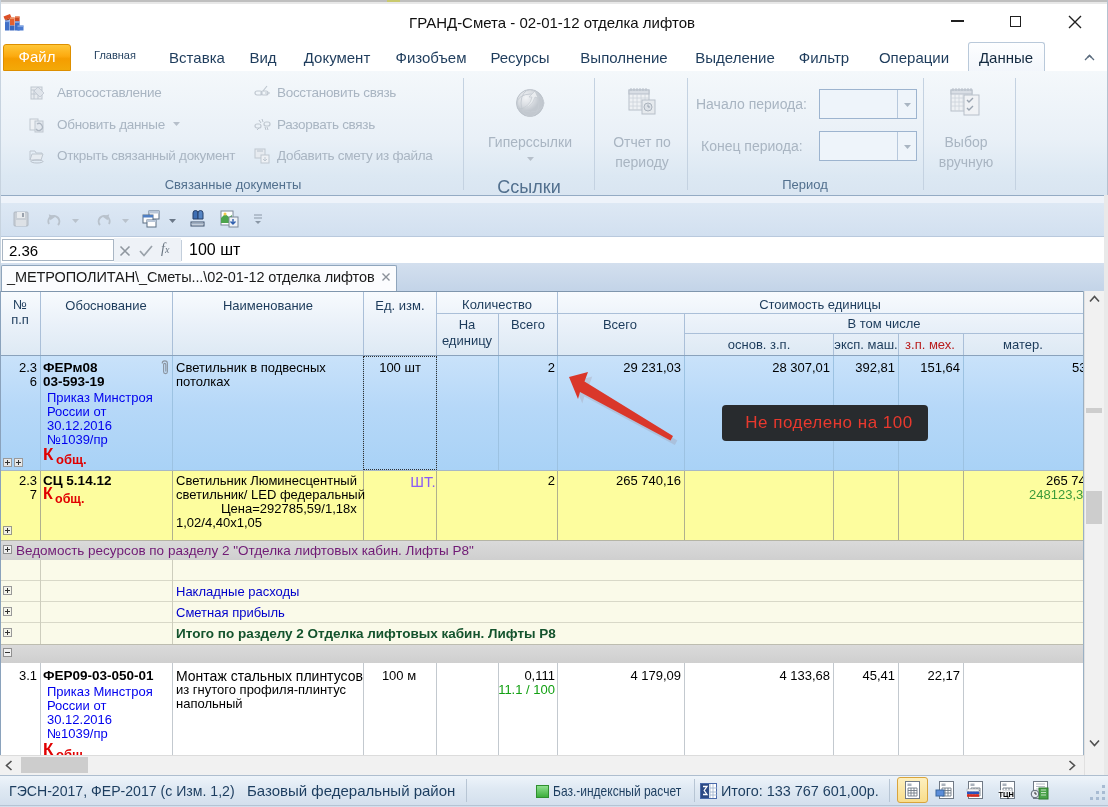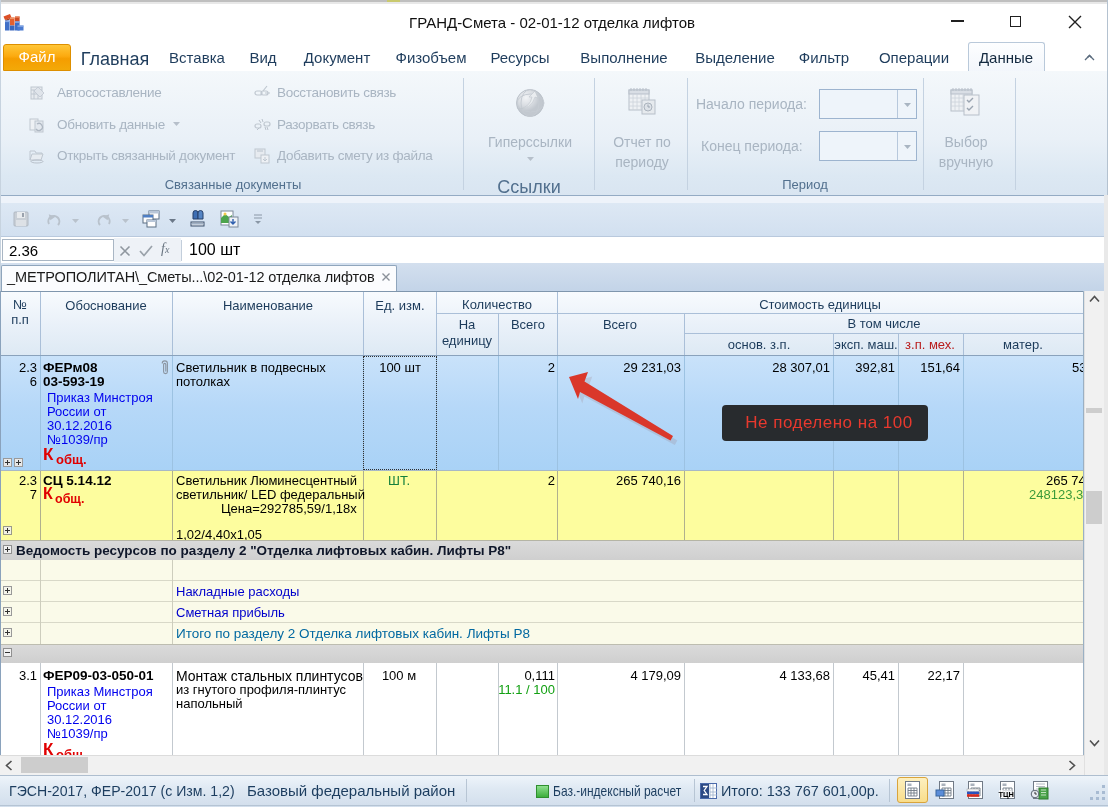--- a/index.html
+++ b/index.html
@@ -39,21 +39,21 @@
 <div class="a" style="left:951px;top:20px;width:13px;height:1px;background:#202020;border-bottom:1px solid #202020"></div>
 <div class="a" style="left:1010px;top:16px;width:9px;height:9px;border:1.5px solid #202020"></div>
 <svg class="a" style="left:1068px;top:15px" width="14" height="14" viewBox="0 0 14 14">
 <path d="M1 1 L13 13 M13 1 L1 13" stroke="#202020" stroke-width="1.4"></path>
   </svg>
 
 <div class="a" style="left:3px;top:44px;width:68px;height:27px;border-radius:3px 3px 0 0;
 background:linear-gradient(180deg,#ffc638 0%,#fcaa0f 45%,#f59d00 55%,#f3a908 100%);border:1px solid #dd8f00;box-sizing:border-box"></div>
 <div class="c" style="left:37px;top:48px;font-size:15px;color:#fff">Файл</div>
 <div class="a" style="left:968px;top:42px;width:77px;height:30px;background:linear-gradient(180deg,#fdfeff,#f2f6fb);border:1px solid #b9c9da;border-bottom:none;border-radius:3px 3px 0 0;box-sizing:border-box"></div>
-<div class="c" style="left:115px;top:49px;font-size:18px;color:#1e3c5c">Главная</div>
+<div class="c" style="left:115px;top:49px;font-size:11px;color:#1e3c5c">Главная</div>
 <div class="c" style="left:197px;top:49px;font-size:15px;color:#1e3c5c">Вставка</div>
 <div class="c" style="left:263px;top:49px;font-size:15px;color:#1e3c5c">Вид</div>
 <div class="c" style="left:337px;top:49px;font-size:15px;color:#1e3c5c">Документ</div>
 <div class="c" style="left:431px;top:49px;font-size:15px;color:#1e3c5c">Физобъем</div>
 <div class="c" style="left:520px;top:49px;font-size:15px;color:#1e3c5c">Ресурсы</div>
 <div class="c" style="left:624px;top:49px;font-size:15px;color:#1e3c5c">Выполнение</div>
 <div class="c" style="left:735px;top:49px;font-size:15px;color:#1e3c5c">Выделение</div>
 <div class="c" style="left:824px;top:49px;font-size:15px;color:#1e3c5c">Фильтр</div>
 <div class="c" style="left:914px;top:49px;font-size:15px;color:#1e3c5c">Операции</div>
 <div class="c" style="left:1006px;top:49px;font-size:15px;color:#13293f">Данные</div>
@@ -329,47 +329,47 @@
 <div class="vl" style="left:898px;top:180px;height:69px;background:#b0b08e"></div>
 <div class="vl" style="left:963px;top:180px;height:69px;background:#b0b08e"></div>
 <div class="num" style="right:1047px;top:182px;font-size:13px;color:#000">2.3</div>
 <div class="num" style="right:1047px;top:196px;font-size:13px;color:#000">7</div>
 <div class="t" style="left:43px;top:182px;font-size:13.5px;font-weight:bold;color:#000">СЦ 5.14.12</div>
 <div class="t" style="left:43px;top:194px;font-size:16px;font-weight:bold;color:#e00000">К</div>
 <div class="t" style="left:55px;top:201px;font-size:12.5px;font-weight:bold;color:#e00000">общ.</div>
 <div class="t" style="left:176px;top:182px;font-size:13px;color:#000">Светильник Люминесцентный</div>
 <div class="t" style="left:176px;top:196px;font-size:13px;color:#000">светильник/ LED федеральный</div>
 <div class="t" style="left:221px;top:210px;font-size:13px;color:#000">Цена=292785,59/1,18х</div>
-<div class="t" style="left:176px;top:236px;font-size:13px;color:#000">1,02/4,40х1,05</div>
-<div class="c" style="left:399px;top:182px;font-size:13px;color:#15803d">ШТ.</div>
+<div class="t" style="left:176px;top:224px;font-size:13px;color:#000">1,02/4,40х1,05</div>
+<div class="c" style="left:423px;top:182px;font-size:15px;color:#8b5cf6">ШТ.</div>
 <div class="num" style="right:529px;top:182px;font-size:13px;color:#000">2</div>
 <div class="num" style="right:403px;top:182px;font-size:13px;color:#000">265 740,16</div>
 <div class="t" style="left:1046px;top:182px;font-size:13px;color:#000">265 740,16</div>
 <div class="t" style="left:1029px;top:196px;font-size:13px;color:#3a9a3a">248123,34</div>
 <div class="a" style="left:3px;top:235px;width:9px;height:9px;background:#f2f2e4;border:1px solid #9a9a8a;box-sizing:border-box"></div>
 <svg class="a" style="left:3px;top:235px" width="9" height="9" viewBox="0 0 9 9">
       <path d="M2 4.5 h5 M4.5 2 v5" stroke="#333"></path>
     </svg>
 
 <div class="a" style="left:0;top:249px;width:1084px;height:20px;background:linear-gradient(180deg,#dadada,#cfcfcf);border-top:1px solid #b5b5a5;box-sizing:border-box"></div>
 <div class="a" style="left:3px;top:254px;width:9px;height:9px;background:#f0f0f0;border:1px solid #909090;box-sizing:border-box"></div>
 <svg class="a" style="left:3px;top:254px" width="9" height="9" viewBox="0 0 9 9">
       <path d="M2 4.5 h5 M4.5 2 v5" stroke="#333"></path>
     </svg>
-<div class="t" style="left:16px;top:252px;font-size:13.5px;font-weight:bold;color:#0f172a">Ведомость ресурсов по разделу 2 "Отделка лифтовых кабин. Лифты Р8"</div>
+<div class="t" style="left:16px;top:252px;font-size:13.5px;font-weight:normal;color:#701a75">Ведомость ресурсов по разделу 2 "Отделка лифтовых кабин. Лифты Р8"</div>
 
 <div class="a" style="left:0;top:269px;width:1084px;height:84px;background:#fafae9"></div>
 <div class="hl" style="left:0;top:289px;width:1084px;background:#d8d8c8"></div>
 <div class="hl" style="left:0;top:310px;width:1084px;background:#d8d8c8"></div>
 <div class="hl" style="left:0;top:331px;width:1084px;background:#d8d8c8"></div>
 <div class="vl" style="left:40px;top:269px;height:84px;background:#cdcdbd"></div>
 <div class="vl" style="left:172px;top:269px;height:84px;background:#cdcdbd"></div>
 <div class="t" style="left:176px;top:293px;font-size:13px;color:#0000cc">Накладные расходы</div>
 <div class="t" style="left:176px;top:314px;font-size:13px;color:#0000cc">Сметная прибыль</div>
-<div class="t" style="left:176px;top:335px;font-size:13.5px;font-weight:normal;color:#0369a1">Итого по разделу 2 Отделка лифтовых кабин. Лифты Р8</div>
+<div class="t" style="left:176px;top:335px;font-size:13.5px;font-weight:bold;color:#14532d">Итого по разделу 2 Отделка лифтовых кабин. Лифты Р8</div>
 <div class="a" style="left:3px;top:295px;width:9px;height:9px;background:#f5f5ea;border:1px solid #999;box-sizing:border-box"></div>
 <svg class="a" style="left:3px;top:295px" width="9" height="9" viewBox="0 0 9 9">
       <path d="M2 4.5 h5 M4.5 2 v5" stroke="#333"></path>
     </svg>
 <div class="a" style="left:3px;top:316px;width:9px;height:9px;background:#f5f5ea;border:1px solid #999;box-sizing:border-box"></div>
 <svg class="a" style="left:3px;top:316px" width="9" height="9" viewBox="0 0 9 9">
       <path d="M2 4.5 h5 M4.5 2 v5" stroke="#333"></path>
     </svg>
 <div class="a" style="left:3px;top:337px;width:9px;height:9px;background:#f5f5ea;border:1px solid #999;box-sizing:border-box"></div>
 <svg class="a" style="left:3px;top:337px" width="9" height="9" viewBox="0 0 9 9">

